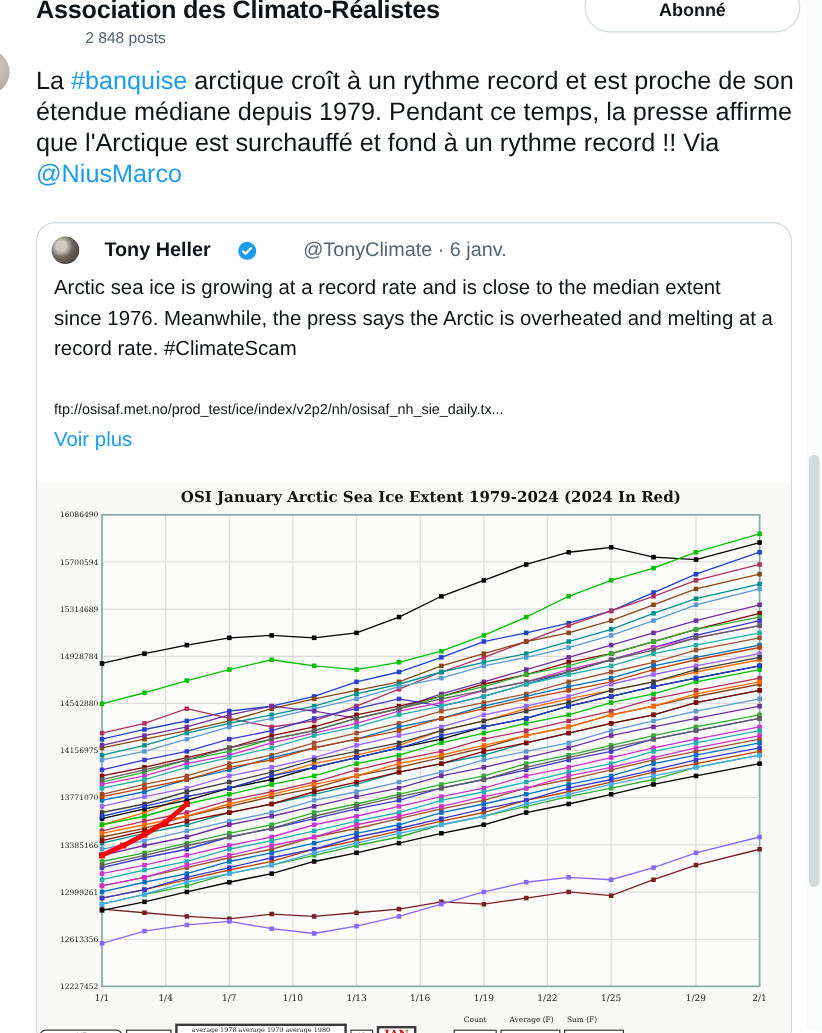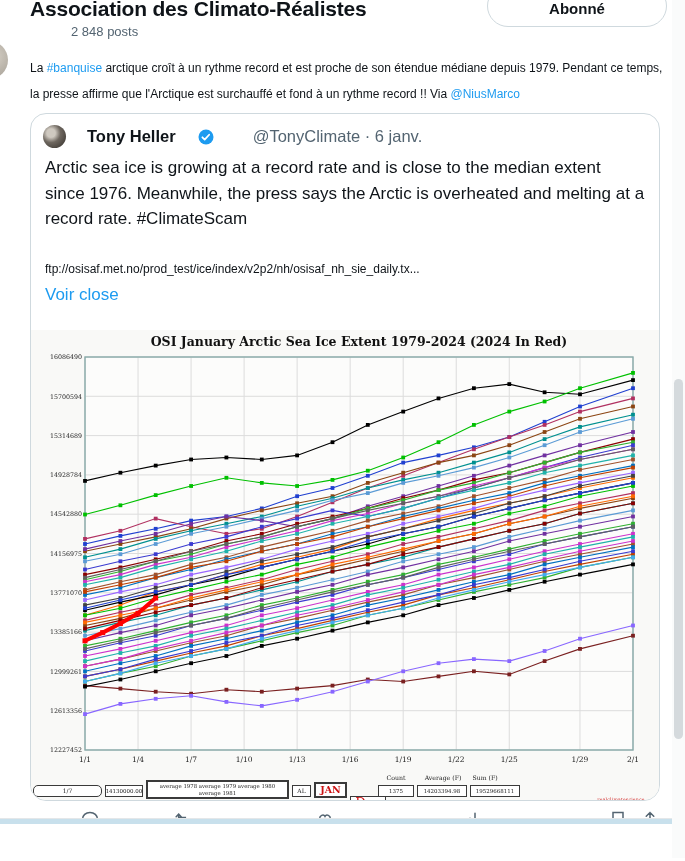--- a/index.html
+++ b/index.html
@@ -12,21 +12,21 @@
   .ph-title { font-size:21px; font-weight:800; letter-spacing:-0.2px; margin-top:-3px; }
   .ph-posts { font-size:13px; color:#536471; margin-top:3px;margin-left:41px; }
   .follow-btn { position:absolute; right:18px; top:-12px; height:42px; min-width:180px;
     border:1px solid #cfd9de; border-radius:21px; background:#fff; font-weight:700;
     font-size:15px; color:#0f1419; padding:0 20px; display:flex; align-items:flex-end;
     justify-content:center; padding-bottom:9px; cursor:pointer; }
   .avatar-sliver { position:absolute; left:-30px; top:44px; width:38px; height:38px;
     border-radius:50%; background:radial-gradient(circle at 60% 40%, #d8d2c8, #9a948a); }
 
   
-  .tweet-text { margin:10px 22px 6px 30px; font-size:12px; line-height:26px; }
+  .tweet-text { margin:10px 22px 26px 30px; font-size:21px; line-height:26px; }
   .link { color:#1d9bf0; text-decoration:none; cursor:pointer; }
 
   
   .quote-card { margin-left:30px; margin-top:6px; width:630px;
     border:1px solid #cfd9de; border-radius:16px; overflow:hidden; background:#fff; }
   .q-header { display:flex; align-items:center; gap:21px; padding:11px 12px 3px 12px; }
   .q-avatar { width:23px; height:23px; border-radius:50%; flex:0 0 auto;
     background:radial-gradient(circle at 35% 35%, #cfc9c0 0 20%, #6e675f 45%, #2e2a26 100%); }
   .q-name { font-weight:700; font-size:16.5px; }
   .q-badge { width:18px; height:18px; flex:0 0 auto; }
@@ -96,21 +96,21 @@
       <div class="q-avatar"></div>
       <span class="q-name">Tony Heller</span>
       <svg class="q-badge" viewBox="0 0 24 24">
         <circle cx="12" cy="12" r="10" fill="#1d9bf0"></circle>
         <path d="M7.2 12.4l3 3 6-6.4" stroke="#fff" stroke-width="2.4" fill="none" stroke-linecap="round" stroke-linejoin="round"></path>
       </svg>
       <span class="q-handle">@TonyClimate · 6 janv.</span>
     </div>
     <div class="q-text">Arctic sea ice is growing at a record rate and is close to the median extent since 1976.  Meanwhile, the press says the Arctic is overheated and melting at a record rate.  #ClimateScam</div>
     <div class="q-ftp">ftp://osisaf.met.no/prod_test/ice/index/v2p2/nh/osisaf_nh_sie_daily.tx...</div>
-    <div class="q-more"><span class="link">Voir close</span></div>
+    <div class="q-more"><span class="link">Voir plus</span></div>
 
     <div class="chart-section">
       <svg id="chart-svg" width="628" height="440" viewBox="0 0 628 440">
           <rect x="54" y="27" width="548" height="393" fill="#fcfcfb"></rect>
           <line x1="54" y1="27" x2="54" y2="420" stroke="#dcdcdc" stroke-width="1"></line>
           <line x1="107.03225806451613" y1="27" x2="107.03225806451613" y2="420" stroke="#dcdcdc" stroke-width="1"></line>
           <line x1="160.06451612903226" y1="27" x2="160.06451612903226" y2="420" stroke="#dcdcdc" stroke-width="1"></line>
           <line x1="213.09677419354838" y1="27" x2="213.09677419354838" y2="420" stroke="#dcdcdc" stroke-width="1"></line>
           <line x1="266.1290322580645" y1="27" x2="266.1290322580645" y2="420" stroke="#dcdcdc" stroke-width="1"></line>
           <line x1="319.16129032258067" y1="27" x2="319.16129032258067" y2="420" stroke="#dcdcdc" stroke-width="1"></line>

